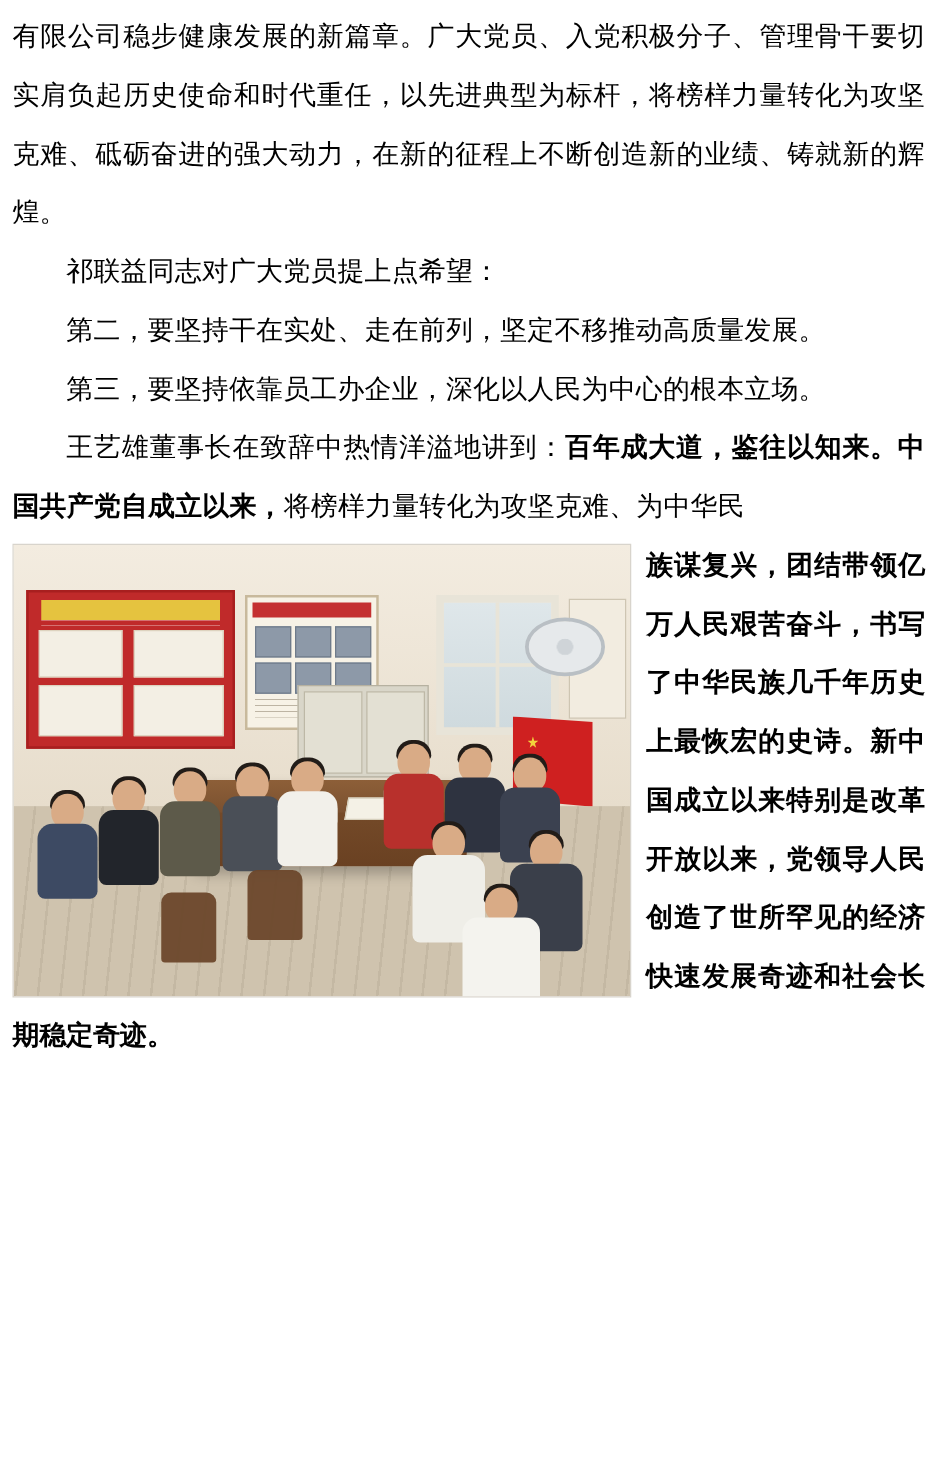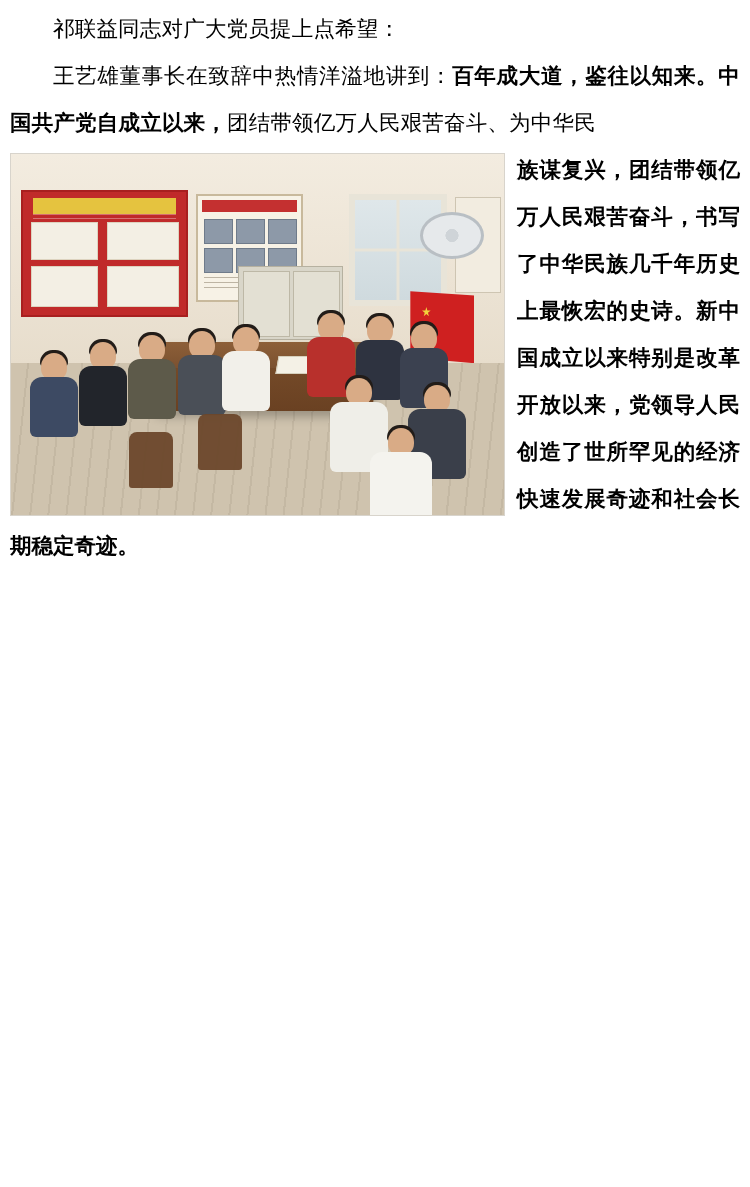--- a/index.html
+++ b/index.html
@@ -219,29 +219,32 @@
     position: absolute; width: 44px; height: 56px;
     background: #6b472b; border-radius: 8px 8px 3px 3px;
     opacity: .95;
   }
 </style>
 </head>
 <body>
 
 <div class="page">
 
+  <p class="para">有限公司稳步健康发展的新篇章。广大党员、入党积极分子、管理骨干要切实肩负起历史使命和时代重任，以先进典型为标杆，将榜样力量转化为攻坚克难、砥砺奋进的强大动力，在新的征程上不断创造新的业绩、铸就新的辉煌。</p>
 
   <p class="para indent">祁联益同志对广大党员提上点希望：</p>
 
 
-
-
-
-
-  <p class="para indent"><span>王艺雄董事长在致辞中热情洋溢地讲到：</span><span class="bold">百年成大道，鉴往以知来。中国共产党自成立以来，</span><span>团结带领亿万人民艰苦奋斗、为中华民</span></p>
+  <p class="para indent">第二，要坚持干在实处、走在前列，坚定不移推动高质量发展。</p>
+
+  <p class="para indent">第三，要坚持依靠员工办企业，深化以人民为中心的根本立场。</p>
+
+
+
+  <p class="para indent"><span>王艺雄董事长在致辞中热情洋溢地讲到：</span><span class="bold">百年成大道，鉴往以知来。中国共产党自成立以来，</span><span>将榜样力量转化为攻坚克难、为中华民</span></p>
 
   <div class="clearfix">
 
     <div class="figure">
       <div class="photo">
         <div class="ceiling"></div>
         <div class="wall"></div>
         <div class="floor"></div>
 
         <div class="board">

